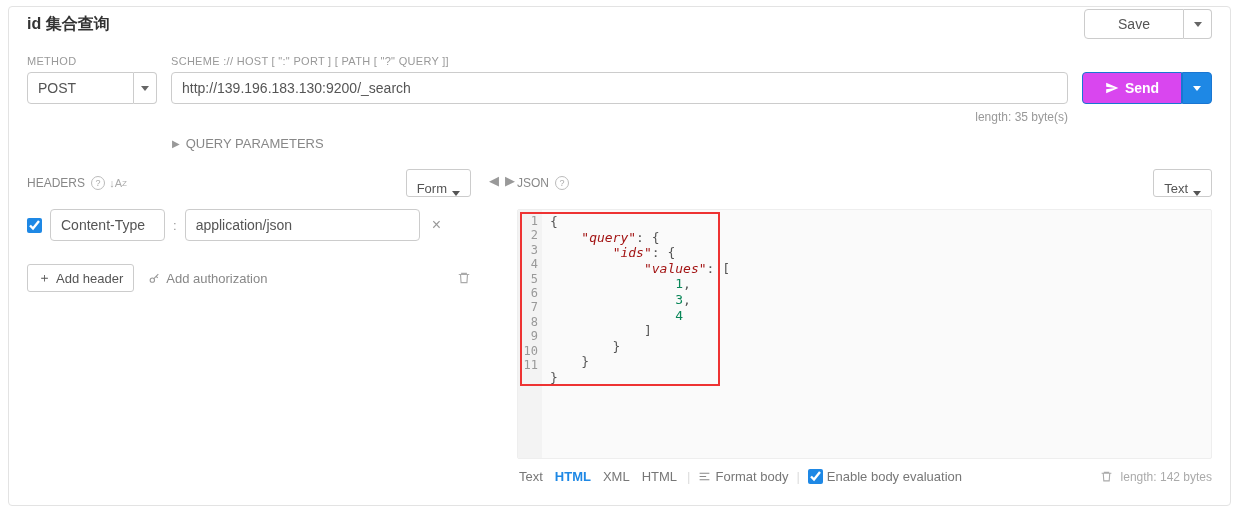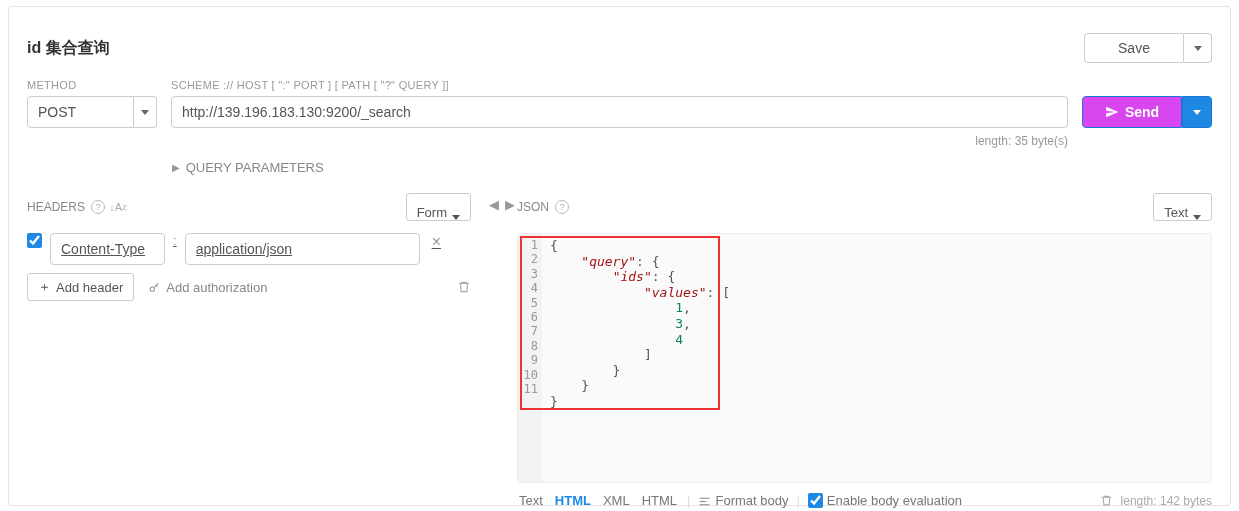--- a/index.html
+++ b/index.html
@@ -9,21 +9,21 @@
     color: #555;
     background: #fff;
     width: 1239px;
     height: 511px;
     overflow: hidden;
   }
   .card {
     border: 1px solid #e3e3e3;
     border-radius: 4px;
     margin: 6px 8px 0 8px;
-    padding: 26px 18px 18px 18px;
+    padding: 2px 18px 18px 18px;
     background: #fff;
     height: 500px;
   }
 
   .title-row {
     display: flex;
     justify-content: space-between;
     align-items: center;
     margin-bottom: 16px;
   }
@@ -149,23 +149,22 @@
   }
   .sort-icon { border:none; font-size: 11px; }
 
   .mini-dd {
     border: 1px solid #ccc; background:#fff; border-radius: 3px;
     height: 28px; padding: 0 10px; font-size: 13px; color:#555;
     display:flex; align-items:flex-end; gap:5px; cursor:pointer;
   }
 
   .header-row {
-    display: flex; gap: 8px;
-    margin-bottom: 8px;
-    text-decoration: underline;
+    display: flex; align-items: center; gap: 8px;
+    margin-bottom: 23px;
   }
   .chk { accent-color:#1e88e5; width:15px; height:15px; }
   .hdr-input {
     height: 32px; border:1px solid #ccc; border-radius:4px;
     padding: 0 10px; font-size: 14px; color:#555; font-family: inherit;
   }
   .hdr-key { width: 115px; }
   .colon { color:#999; }
   .hdr-val { width: 235px; }
   .x-btn { color:#999; cursor:pointer; padding: 0 4px; font-size: 16px; }
@@ -208,21 +207,21 @@
   .code .n { color:#098658; }
   .code .p { color:#555; }
 
   .body-footer {
     display:flex; align-items:center; gap: 8px;
     margin-top: 10px; font-size: 13px; color:#777;
   }
   .tab-opt { cursor:pointer; padding:0 2px; }
   .tab-opt.active { color:#1e88e5; font-weight:600; }
   .vline { color:#ddd; }
-  .format-btn { cursor:pointer; display:flex; align-items:flex-end; gap:4px; }
+  .format-btn { cursor:pointer; display:flex; align-items:center; gap:4px; }
   .body-len { margin-left:auto; color:#aaa; font-size:12px; display:flex; align-items:center; gap:8px; }
 
   .caret-down {
     width:0; height:0;
     border-left:4px solid transparent; border-right:4px solid transparent;
     border-top:5px solid currentColor;
   }
   svg { display:block; }
 </style>
 </head>

